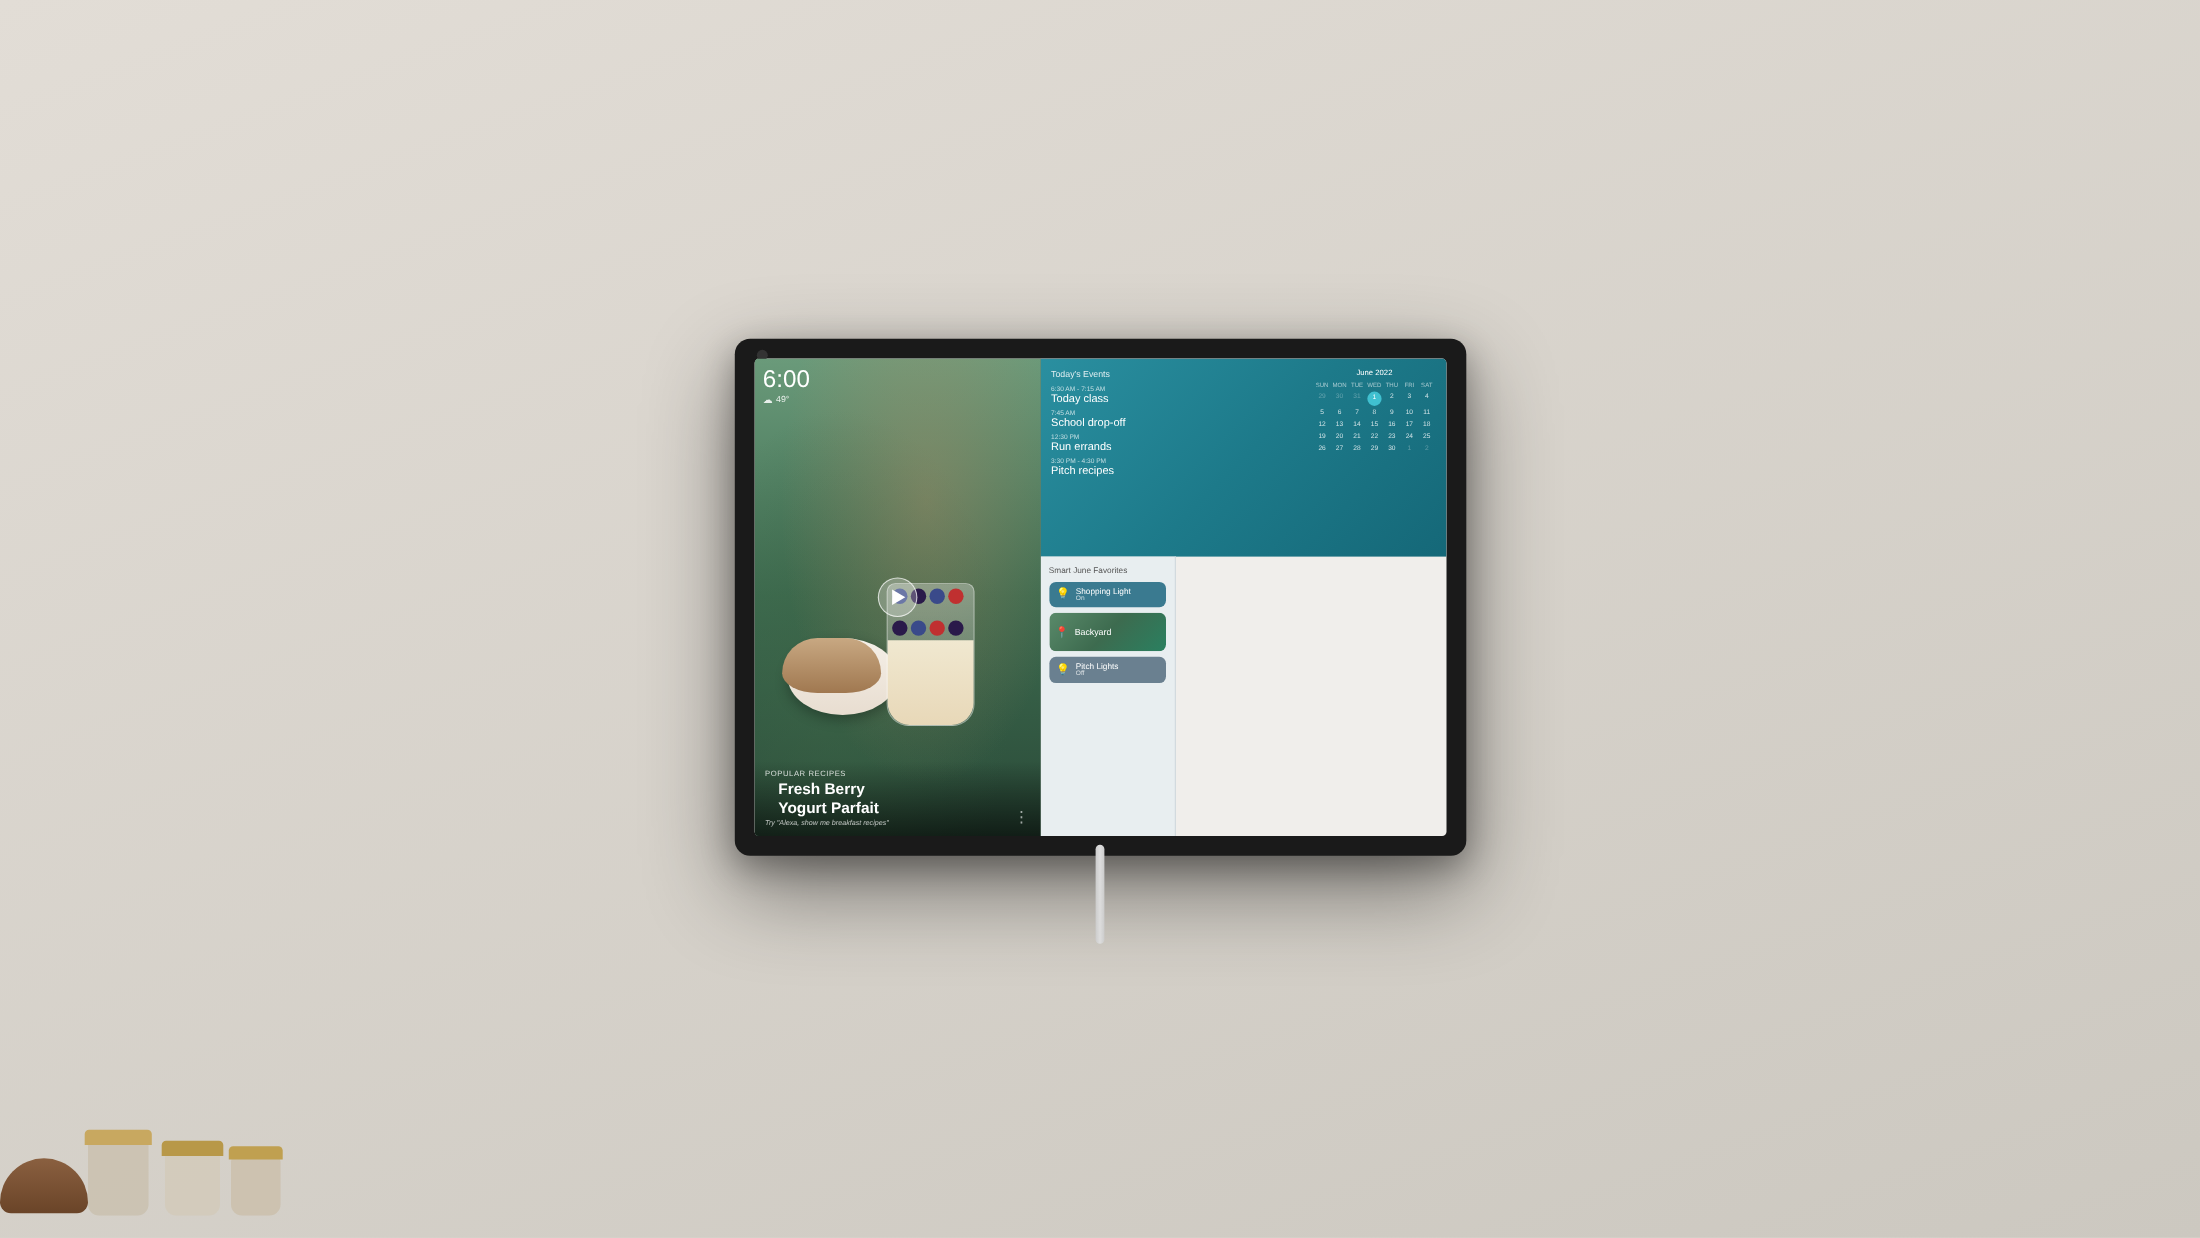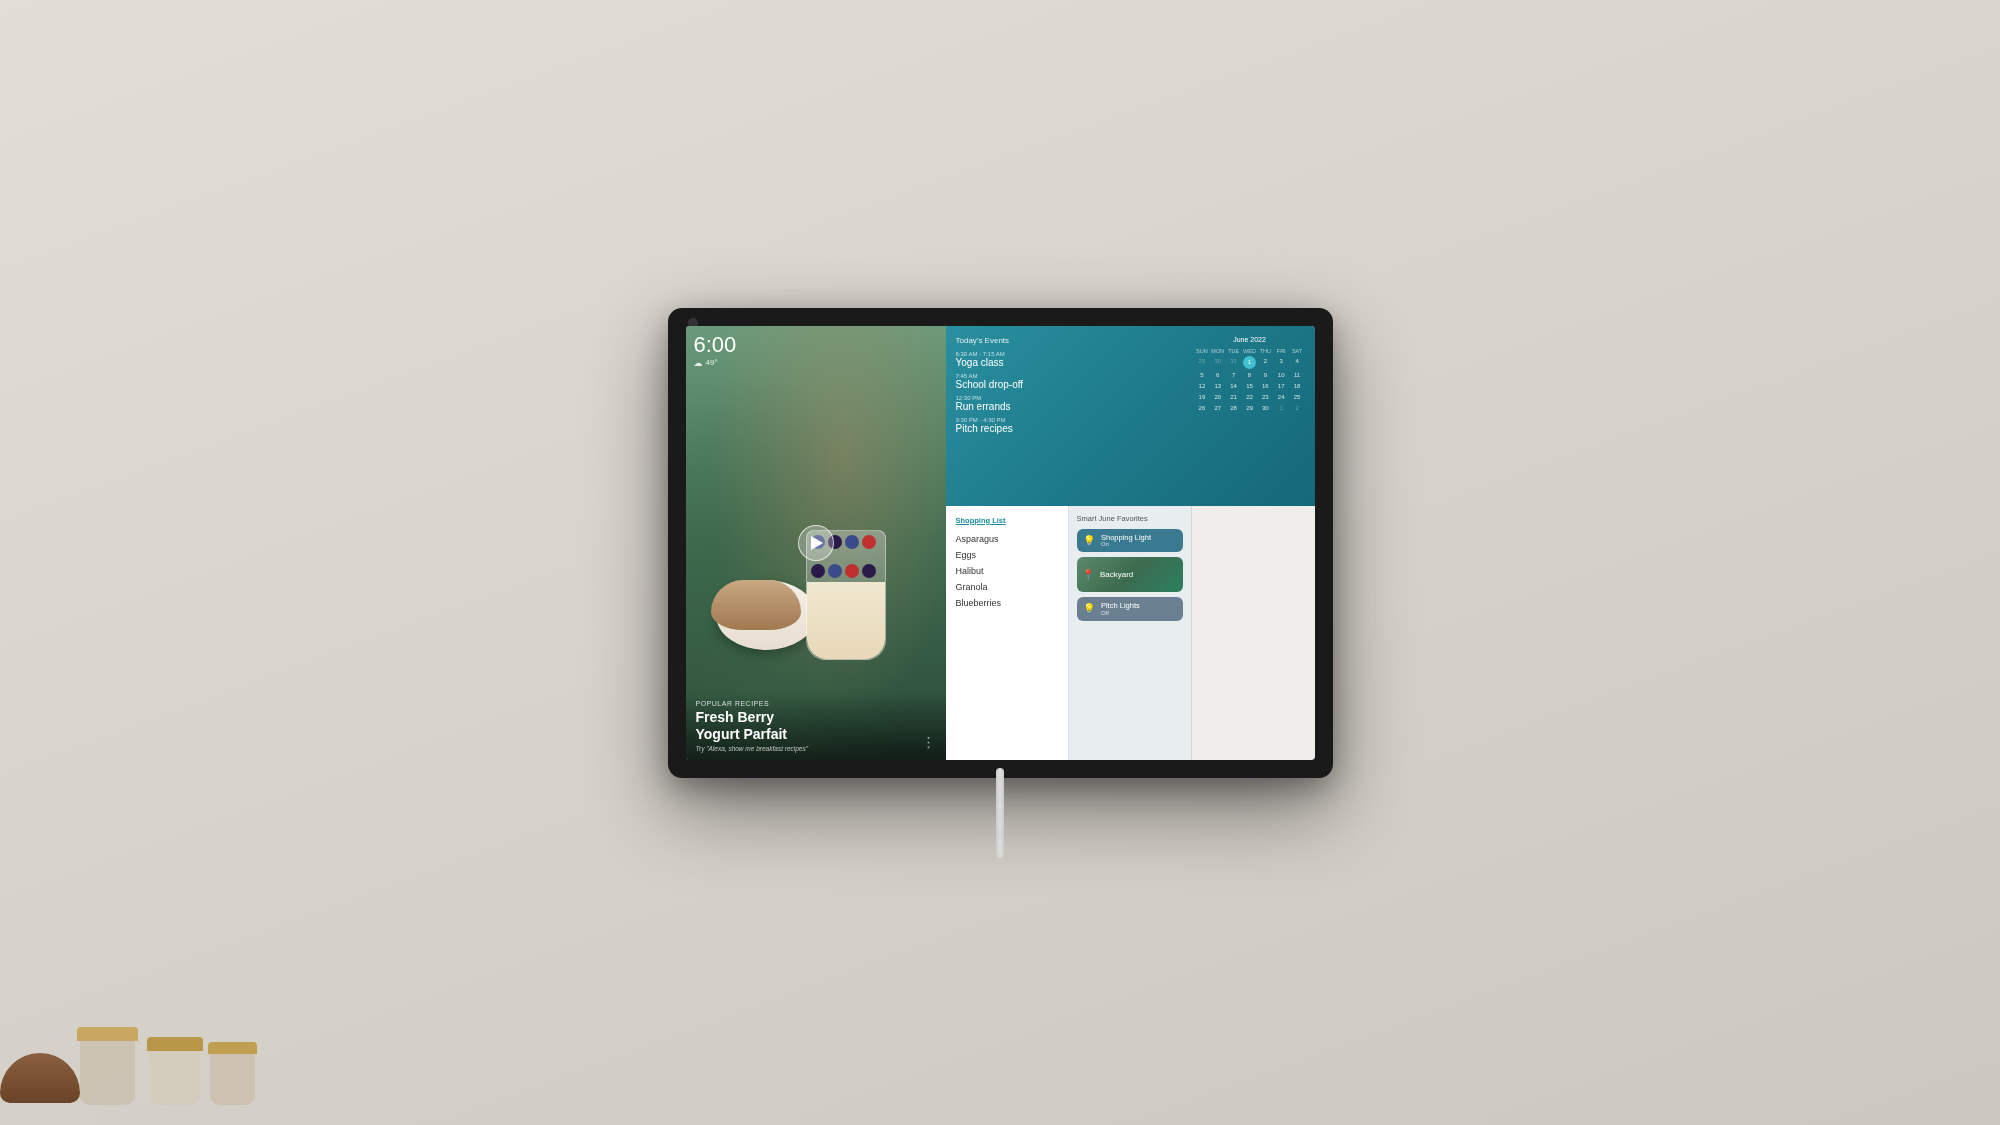--- a/index.html
+++ b/index.html
@@ -185,21 +185,21 @@
       color: rgba(255,255,255,0.8);
       text-transform: uppercase;
       letter-spacing: 0.5px;
     }
 
     .hero-title {
       font-size: 14px;
       color: white;
       font-weight: bold;
       line-height: 1.2;
-      margin: 2px 0;
+      margin: 2px 12px;
     }
 
     .hero-subtitle {
       font-size: 6.5px;
       color: rgba(255,255,255,0.7);
       font-style: italic;
     }
 
     .hero-more {
       position: absolute;
@@ -624,21 +624,21 @@
       </div>
 
       <div class="hero-more">⋮</div>
     </div>
 
     <div class="calendar-panel">
       <div class="events-section">
         <div class="events-title">Today's Events</div>
         <div class="event-item">
           <div class="event-time">6:30 AM - 7:15 AM</div>
-          <div class="event-name">Yoga class</div>
+          <div class="event-name">Today class</div>
         </div>
         <div class="event-item">
           <div class="event-time">7:45 AM</div>
           <div class="event-name">School drop-off</div>
         </div>
         <div class="event-item">
           <div class="event-time">12:30 PM</div>
           <div class="event-name">Run errands</div>
         </div>
         <div class="event-item">
@@ -696,28 +696,20 @@
           <div class="cal-day">29</div>
           <div class="cal-day">30</div>
           <div class="cal-day other-month">1</div>
           <div class="cal-day other-month">2</div>
         </div>
       </div>
     </div>
 
     <div class="bottom-panels">
 
-      <div class="shopping-panel">
-        <div class="panel-title">Shopping List</div>
-        <div class="shopping-item">Asparagus</div>
-        <div class="shopping-item">Eggs</div>
-        <div class="shopping-item">Halibut</div>
-        <div class="shopping-item">Granola</div>
-        <div class="shopping-item">Blueberries</div>
-      </div>
 
       <div class="smarthome-panel">
         <div class="smarthome-title">Smart June Favorites</div>
 
         <div class="device-card">
           <div class="device-icon">💡</div>
           <div class="device-info">
             <div class="device-name">Shopping Light</div>
             <div class="device-status">On</div>
           </div>

